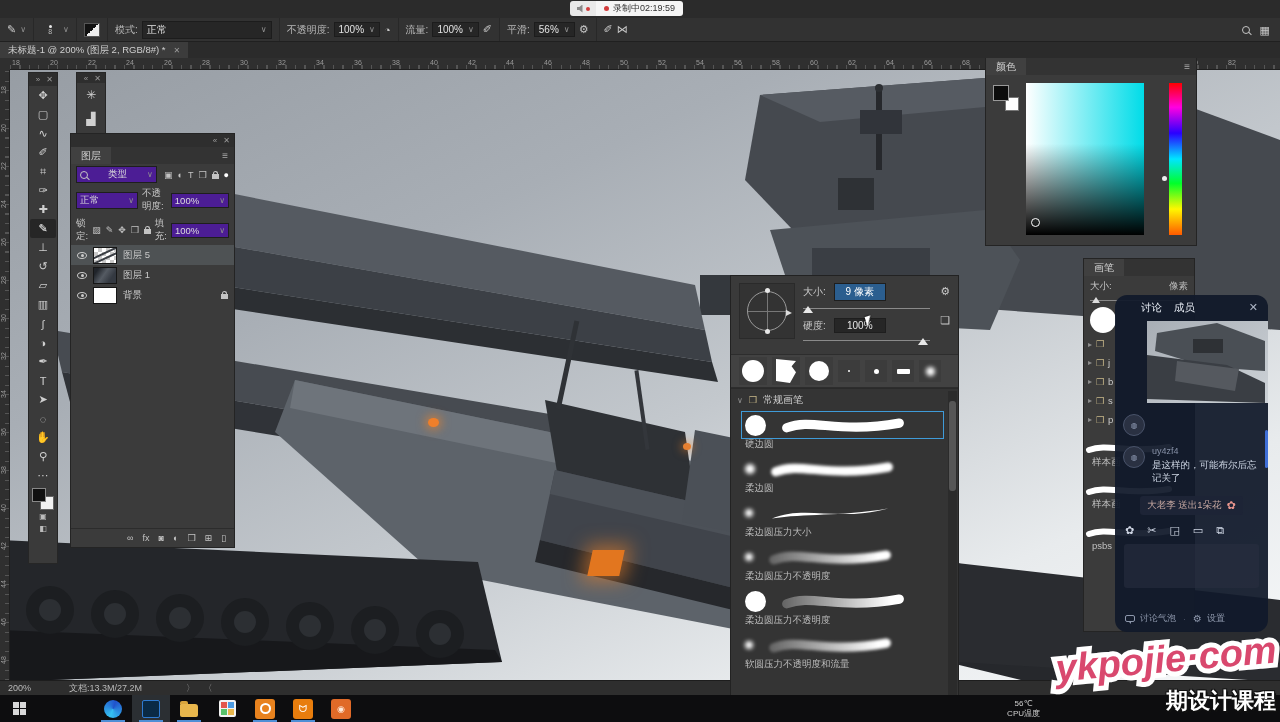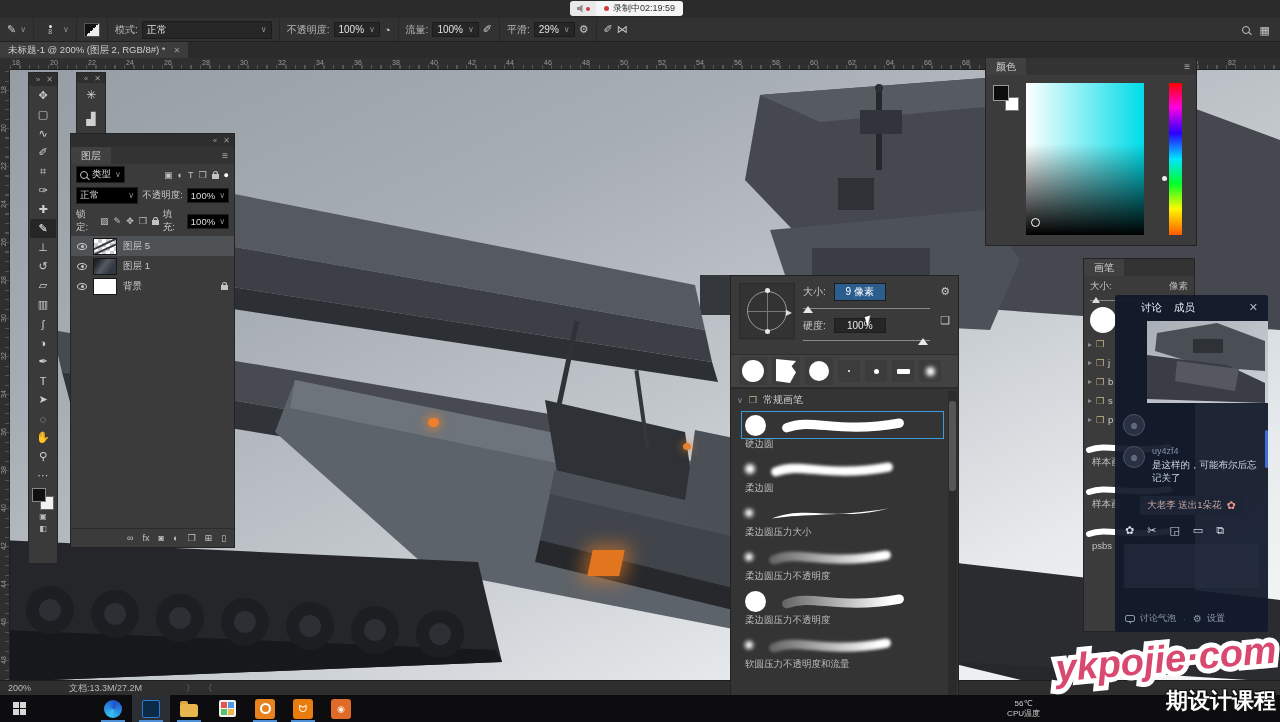--- a/index.html
+++ b/index.html
@@ -79,21 +79,21 @@
   .tool { width:26px; height:19px; display:flex; align-items:center; justify-content:center; color:#cfcfcf; font-size:11px; border-radius:2px; }
   .tool.active { background:#262626; color:#fff; }
   .swatch-pair { position:relative; width:22px; height:22px; margin:3px auto 2px; }
   .swatch-fg { position:absolute; left:0; top:0; width:14px; height:14px; background:#101010; border:1px solid #888; z-index:2; }
   .swatch-bg { position:absolute; right:0; bottom:0; width:14px; height:14px; background:#f2f2f2; border:1px solid #666; }
   .mini-swatch-row { display:flex; justify-content:center; gap:4px; color:#bbb; font-size:8px; }
 
   
   .layers-panel { position:absolute; left:70px; top:133px; width:165px; height:415px; background:#3b3b3b; border:1px solid #242424; z-index:15; display:flex; flex-direction:column; font-size:9.5px; color:#c9c9c9; }
   .lp-row { display:flex; align-items:center; gap:4px; padding:2px 5px; }
-  .lp-field { background:#000000; border:1px solid #1e1e1e; padding:1px 3px; display:flex; align-items:center; gap:4px; color:#ddd; }
+  .lp-field { background:#4c1d95; border:1px solid #1e1e1e; padding:1px 3px; display:flex; align-items:center; gap:20px; color:#ddd; }
   .lp-icons { display:flex; gap:5px; margin-left:auto; align-items:center; color:#c3c3c3; font-size:9px; }
   .ilock { width:7px; height:5px; background:#c3c3c3; position:relative; margin-top:3px; display:inline-block; }
   .ilock::before { content:""; position:absolute; top:-3px; left:1px; width:3px; height:3px; border:1px solid #c3c3c3; border-bottom:none; border-radius:3px 3px 0 0; }
   .ieye { width:10px; height:7px; border:1px solid #c9c9c9; border-radius:50%; position:relative; flex:0 0 auto; }
   .ieye::after { content:""; position:absolute; left:3px; top:1.5px; width:3px; height:3px; background:#c9c9c9; border-radius:50%; }
   .layer-row { display:flex; align-items:center; gap:6px; padding:2px 6px; height:20px; }
   .layer-row.selected { background:#4e5254; }
   .layer-thumb { width:24px; height:17px; border:1px solid #161616; flex:0 0 auto; }
   .thumb-transparent { background:
       repeating-conic-gradient(#c9c9c9 0 25%, #ffffff 0 50%) 0 0/8px 8px; position:relative; overflow:hidden; }
@@ -169,21 +169,21 @@
   .bsp-tipbig { width:26px; height:26px; background:#fff; border-radius:50%; margin:2px 0 2px 6px; }
   .bsp-slider { height:8px; position:relative; margin:0 6px; }
   .bsp-slider::before { content:""; position:absolute; left:0; right:0; top:3px; height:1px; background:#888; }
   .bsp-handle { position:absolute; left:2px; top:0; width:0; height:0; border-left:4px solid transparent; border-right:4px solid transparent; border-bottom:6px solid #ddd; }
   .bsp-folder { display:flex; align-items:center; gap:4px; padding:4px 4px; color:#c9c9c9; }
   .bsp-stroke { width:90px; height:16px; margin:2px 0 1px 8px; }
   .bsp-stroke svg { width:90px; height:16px; display:block; }
   .bsp-label { padding:0 0 2px 8px; color:#c0c0c0; }
 
   
-  .chat { position:absolute; left:1115px; top:295px; width:153px; height:337px; background:rgba(17,25,43,.94); z-index:30; color:#cdd5e2; font-size:9.5px; display:flex; flex-direction:column; border-radius:2px; }
+  .chat { position:absolute; left:1115px; top:295px; width:153px; height:337px; background:rgba(17,25,43,.94); z-index:30; color:#cdd5e2; font-size:9.5px; display:flex; flex-direction:column; border-radius:12px; }
   .chat-tabs { display:flex; align-items:center; gap:12px; padding:6px 10px 4px 26px; }
   .chat-tab { font-size:10.5px; color:#e8edf5; }
   .chat-close { margin-left:auto; color:#aeb6c6; font-size:11px; }
   .chat-thumb { margin:2px 0 6px 32px; width:121px; height:82px; background:linear-gradient(140deg,#a8aeb5,#cdd2d7); position:relative; overflow:hidden; }
   .chat-scroll { position:absolute; right:0px; top:135px; width:3px; height:38px; background:#3f6fd8; border-radius:2px; }
   .msg { display:flex; gap:7px; padding:5px 8px; }
   .avatar { width:22px; height:22px; border-radius:50%; background:#2a3142; border:1px solid #49536a; flex:0 0 auto; display:flex; align-items:center; justify-content:center; color:#9aa6c0; font-size:8px; }
   .msg-user { color:#8690a6; font-size:9px; margin-bottom:3px; }
   .msg-text { color:#ccd4e2; line-height:1.35; }
   .gift-row { display:flex; justify-content:center; padding:6px 0 2px; }
@@ -352,21 +352,21 @@
       <span class="opt-label">流量:</span>
       <span class="opt-field">
           <span>100%</span>
           <span class="chev">∨</span>
         </span>
       <span class="opt-icon">✐</span>
     </div>
     <div class="opt-group">
       <span class="opt-label">平滑:</span>
       <span class="opt-field">
-          <span>29%</span>
+          <span>56%</span>
           <span class="chev">∨</span>
         </span>
       <span class="opt-icon">⚙</span>
     </div>
     <div class="opt-group" style="border-right:none">
       <span class="opt-icon">✐</span>
       <span class="opt-icon">⋈</span>
     </div>
     <div class="opt-right">
       <span class="imag"></span>

